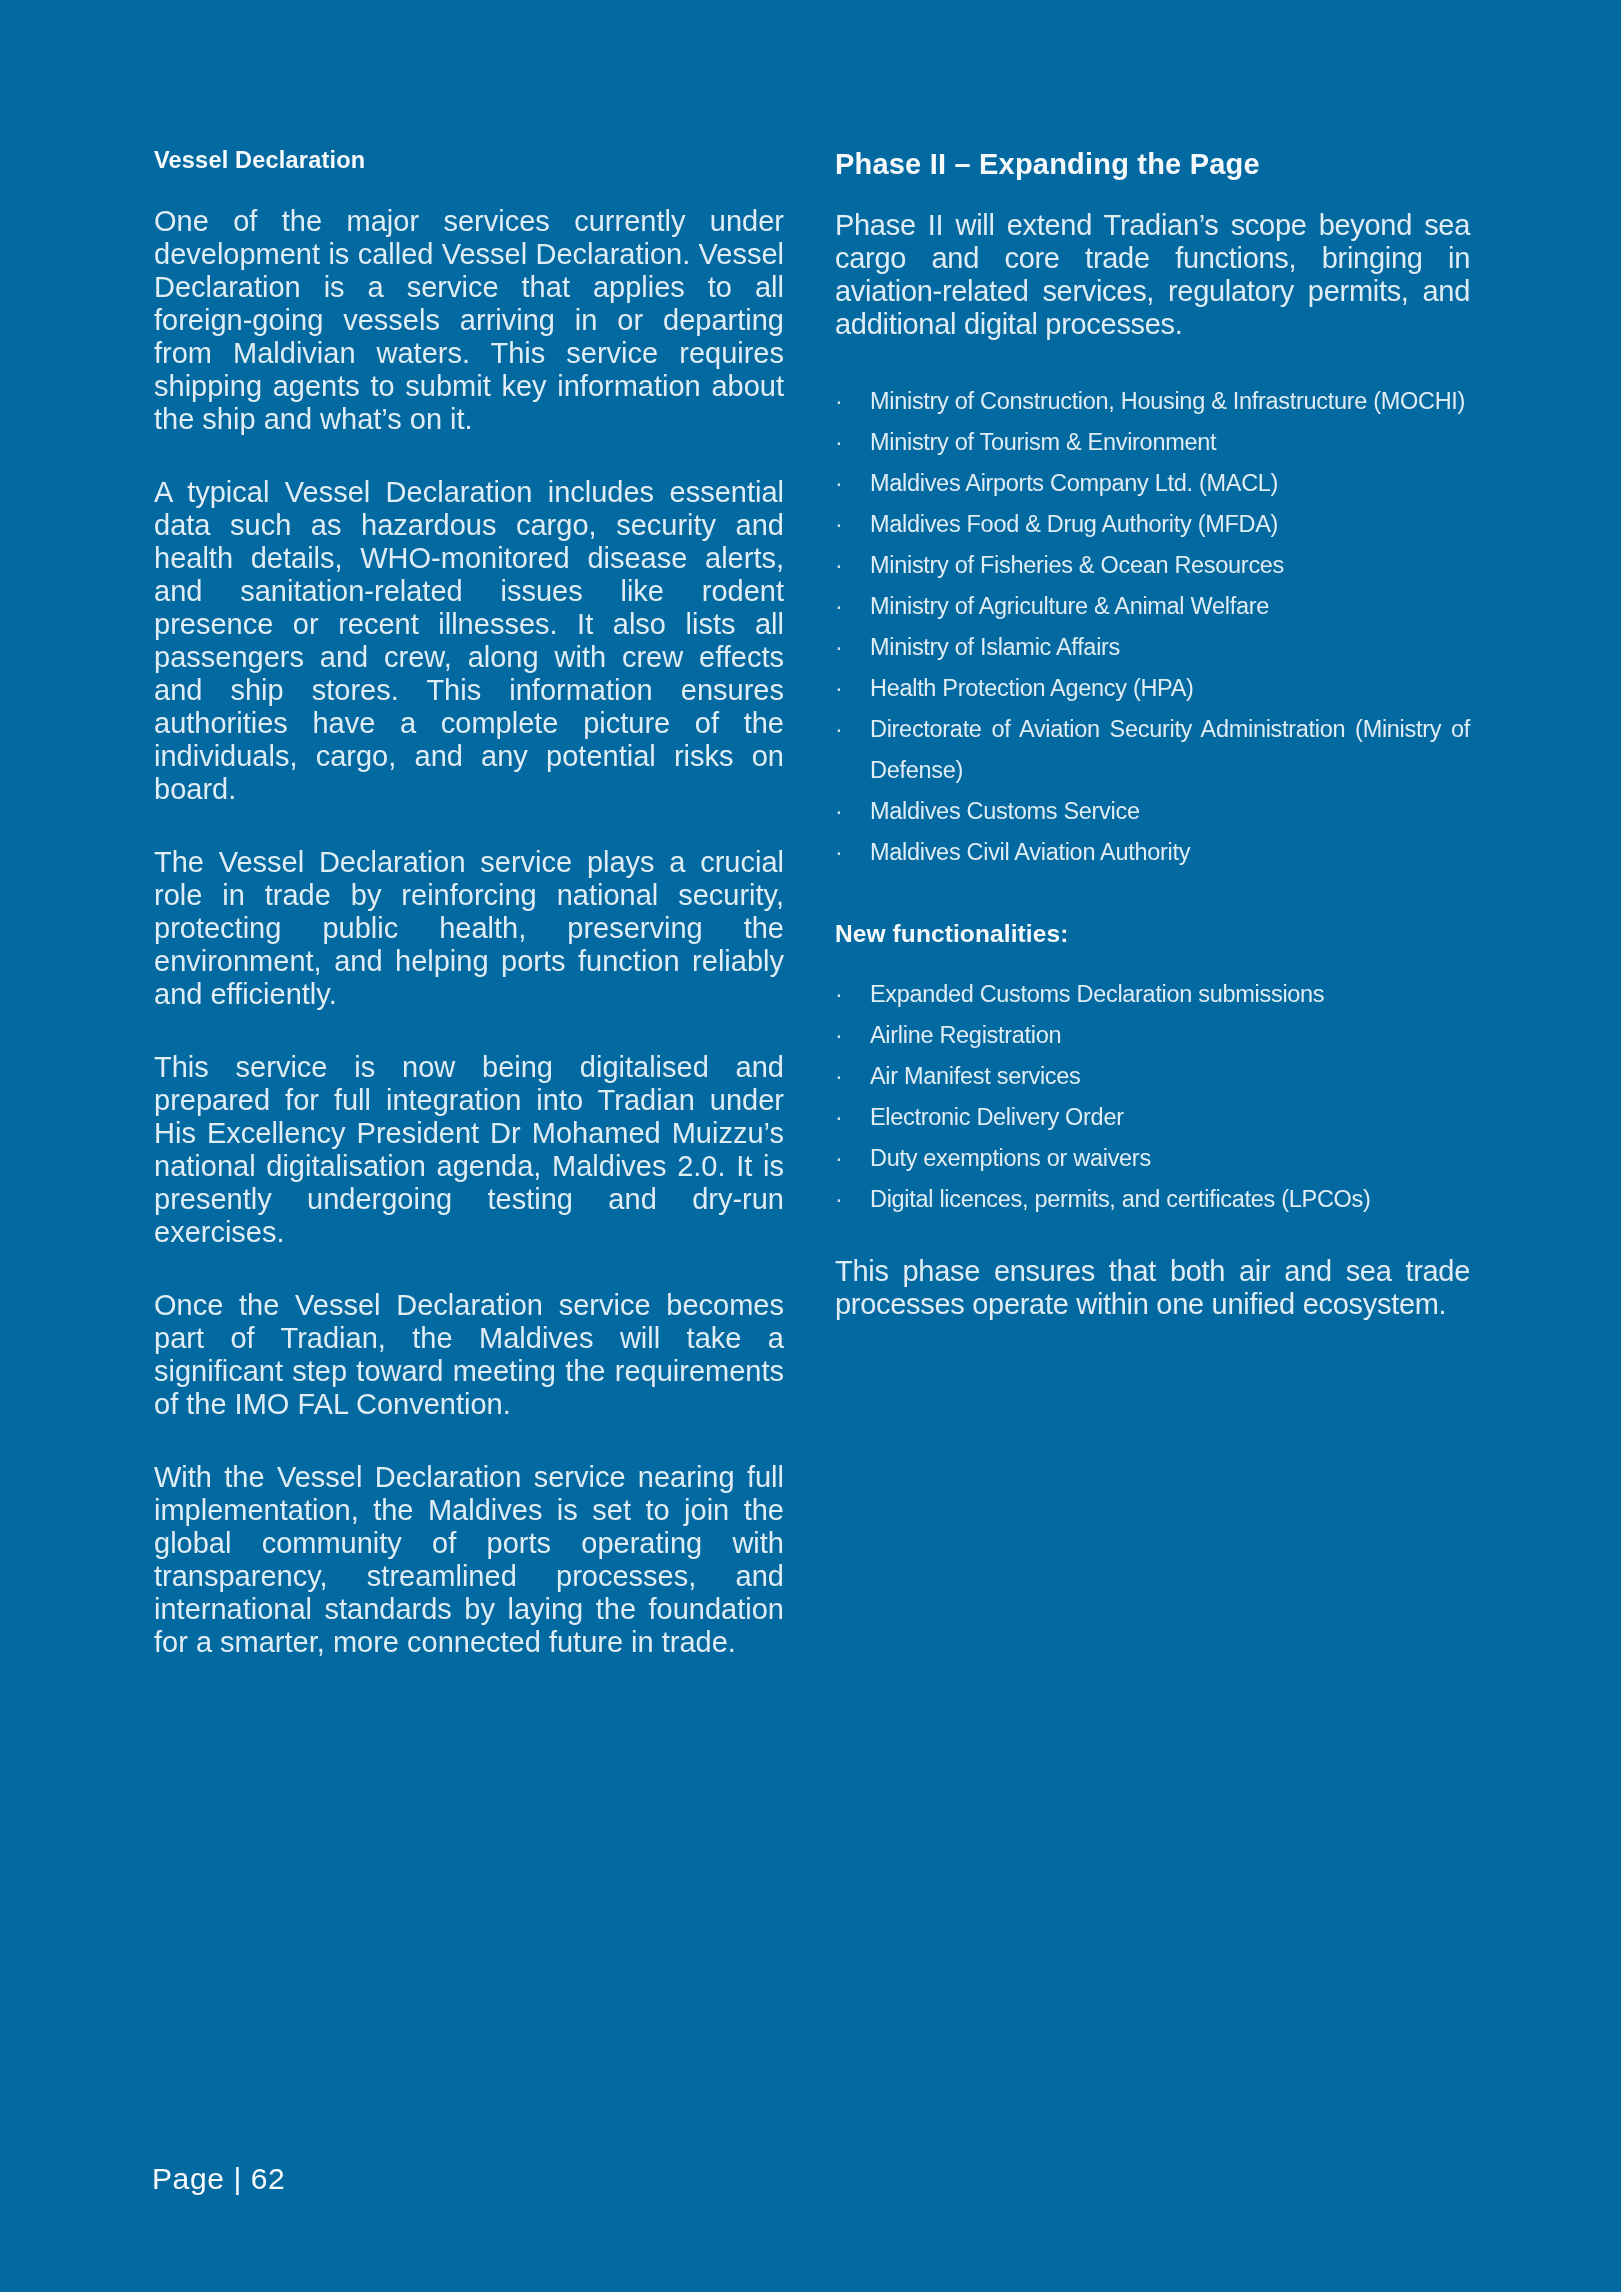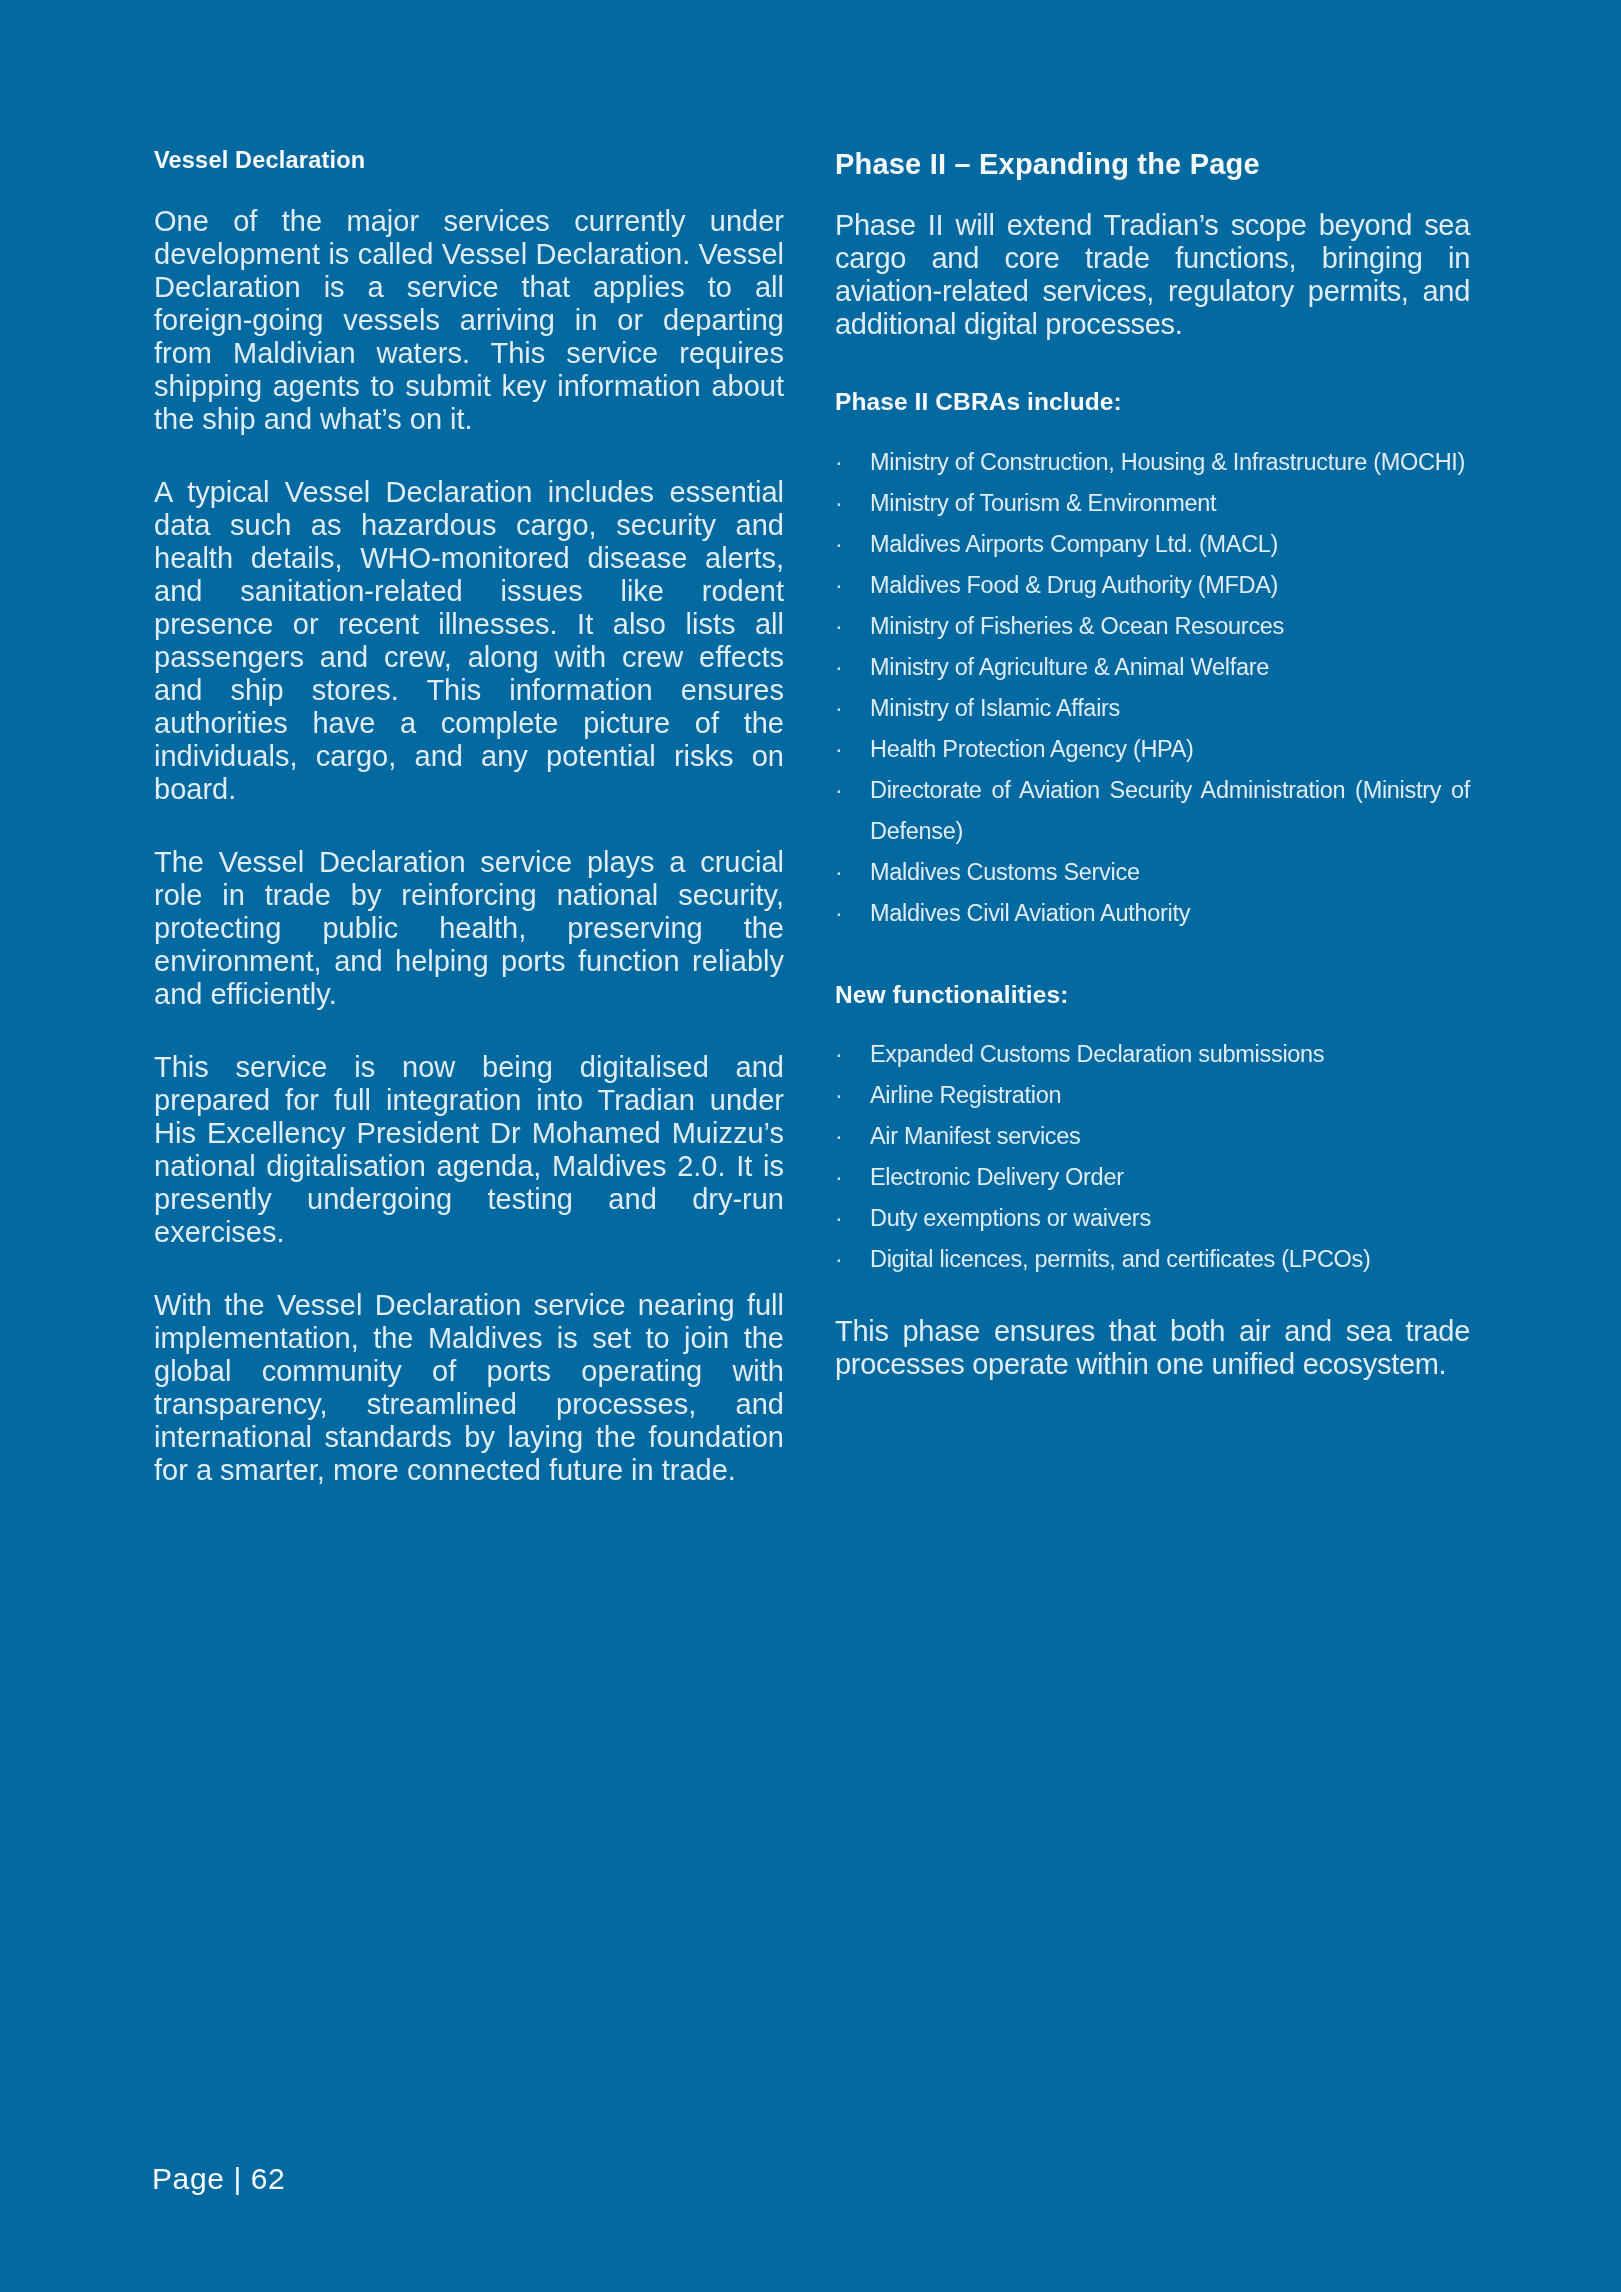--- a/index.html
+++ b/index.html
@@ -116,30 +116,30 @@
   <main class="columns">
 
     <section class="col col-left">
       <h3 class="left-heading">Vessel Declaration</h3>
       <div>
 
       <p class="body-text">One of the major services currently under development is called Vessel Declaration. Vessel Declaration is a service that applies to all foreign-going vessels arriving in or departing from Maldivian waters. This service requires shipping agents to submit key information about the ship and what’s on it.</p>
           <p class="body-text">A typical Vessel Declaration includes essential data such as hazardous cargo, security and health details, WHO-monitored disease alerts, and sanitation-related issues like rodent presence or recent illnesses. It also lists all passengers and crew, along with crew effects and ship stores. This information ensures authorities have a complete picture of the individuals, cargo, and any potential risks on board.</p>
           <p class="body-text">The Vessel Declaration service plays a crucial role in trade by reinforcing national security, protecting public health, preserving the environment, and helping ports function reliably and efficiently.</p>
           <p class="body-text">This service is now being digitalised and prepared for full integration into Tradian under His Excellency President Dr Mohamed Muizzu’s national digitalisation agenda, Maldives 2.0. It is presently undergoing testing and dry-run exercises.</p>
+          <p class="body-text">Once the Vessel Declaration service becomes part of Tradian, the Maldives will take a significant step toward meeting the requirements of the IMO FAL Convention.</p>
           <p class="body-text">With the Vessel Declaration service nearing full implementation, the Maldives is set to join the global community of ports operating with transparency, streamlined processes, and international standards by laying the foundation for a smarter, more connected future in trade.</p>
         </div>
     </section>
 
     <section class="col col-right">
       <h2 class="right-heading">Phase II – Expanding the Page</h2>
 
       <p class="body-text">Phase II will extend Tradian’s scope beyond sea cargo and core trade functions, bringing in aviation-related services, regulatory permits, and additional digital processes.</p>
 
-      <h4 class="sub-heading">Phase II CBRAs include:</h4>
 
       <ul class="bullet-list">
 
       <li>
             <span class="bullet">·</span>
             <span class="li-text">Ministry of Construction, Housing &amp; Infrastructure (MOCHI)</span>
           </li>
           <li>
             <span class="bullet">·</span>
             <span class="li-text">Ministry of Tourism &amp; Environment</span>

